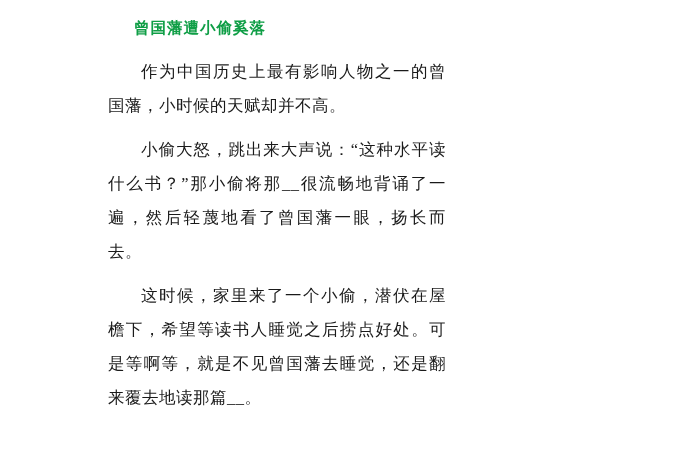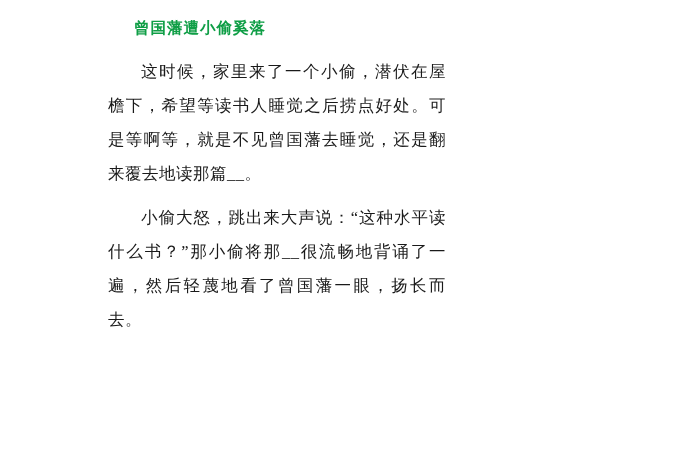--- a/index.html
+++ b/index.html
@@ -43,18 +43,19 @@
   .para:last-child {
     margin-bottom: 0;
   }
 </style>
 </head>
 <body>
 
 <div class="page">
   <h1 class="title">曾国藩遭小偷奚落</h1>
 
+  <p class="para">作为中国历史上最有影响人物之一的曾国藩，小时候的天赋却并不高。</p>
 
 
+  <p class="para">小偷大怒，跳出来大声说：“这种水平读什么书？”那小偷将那__很流畅地背诵了一遍，然后轻蔑地看了曾国藩一眼，扬长而去。</p>
+
   <p class="para">这时候，家里来了一个小偷，潜伏在屋檐下，希望等读书人睡觉之后捞点好处。可是等啊等，就是不见曾国藩去睡觉，还是翻来覆去地读那篇__。</p>
-
-  <p class="para">小偷大怒，跳出来大声说：“这种水平读什么书？”那小偷将那__很流畅地背诵了一遍，然后轻蔑地看了曾国藩一眼，扬长而去。</p>
 </div>
 
 </body></html>

